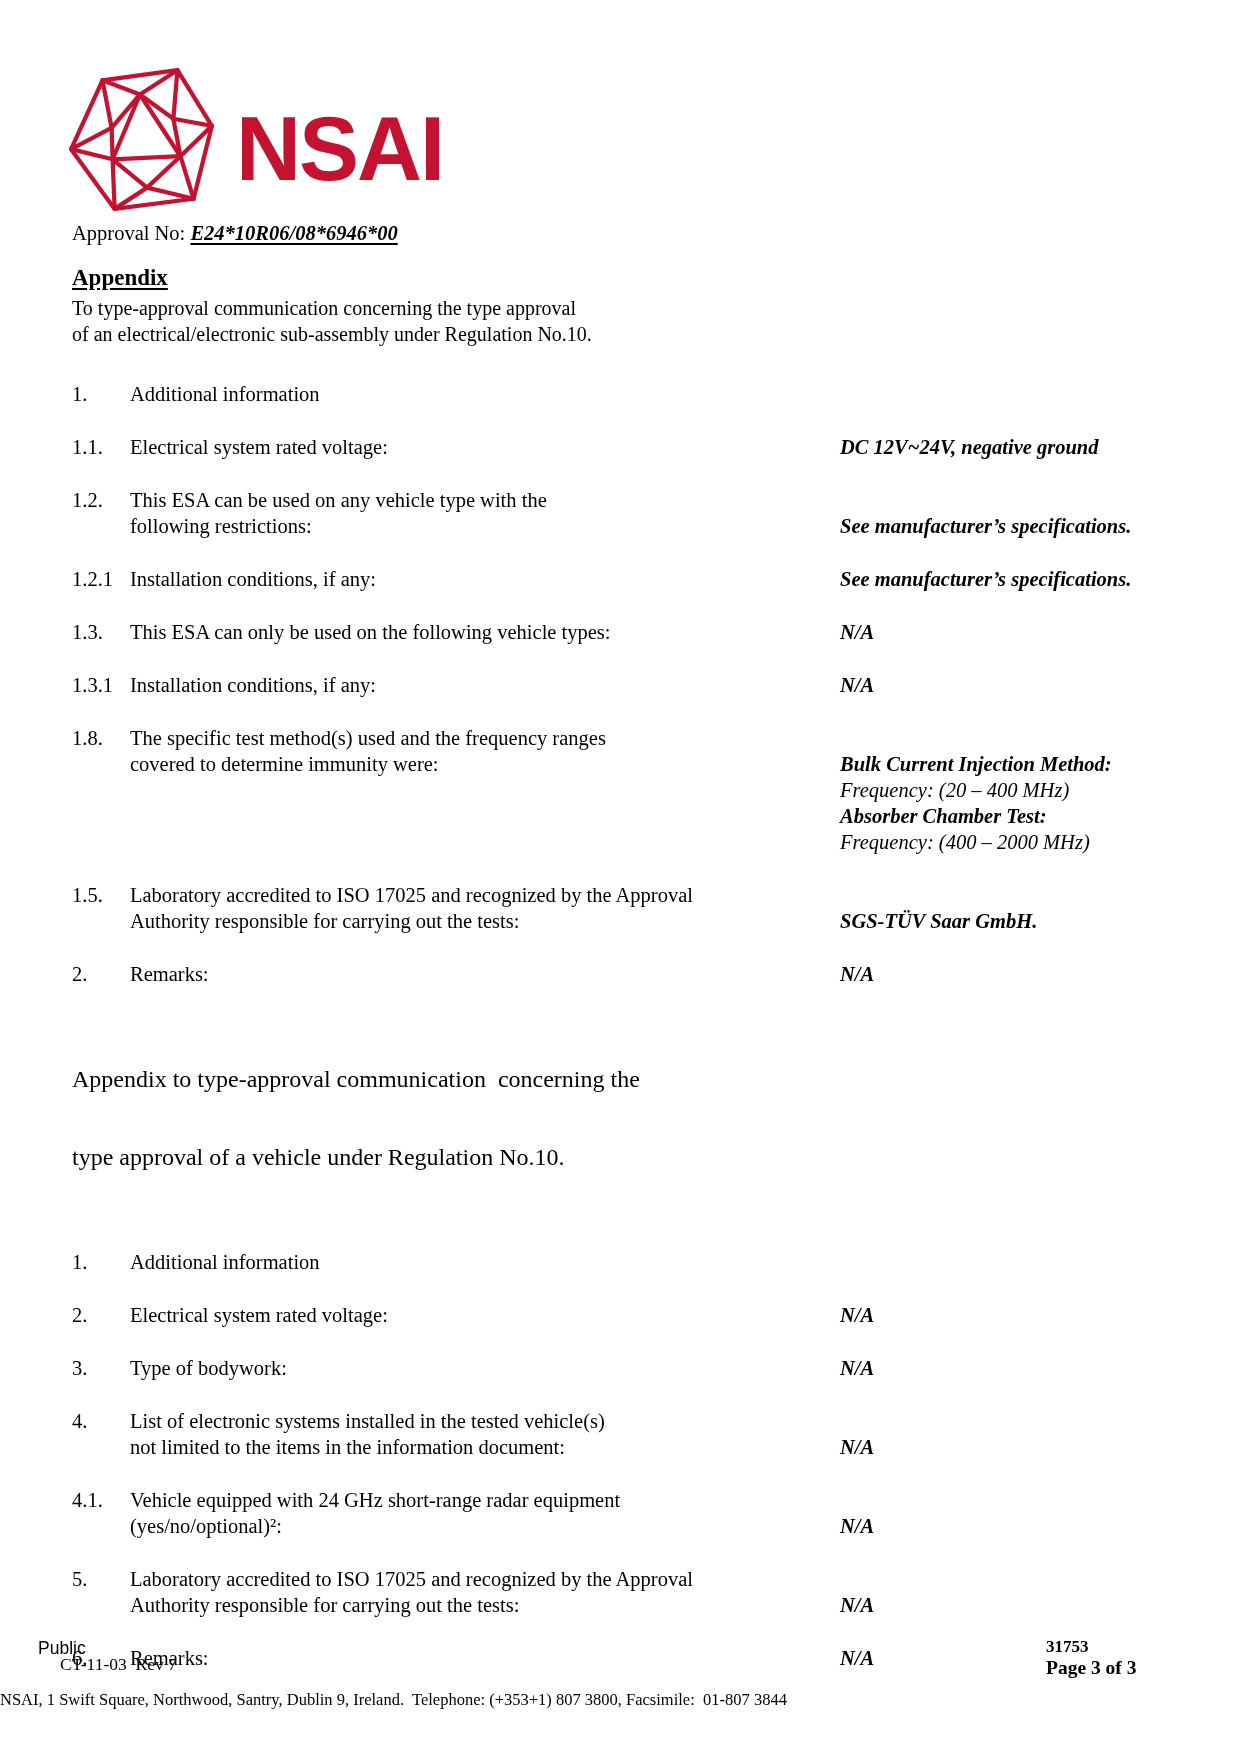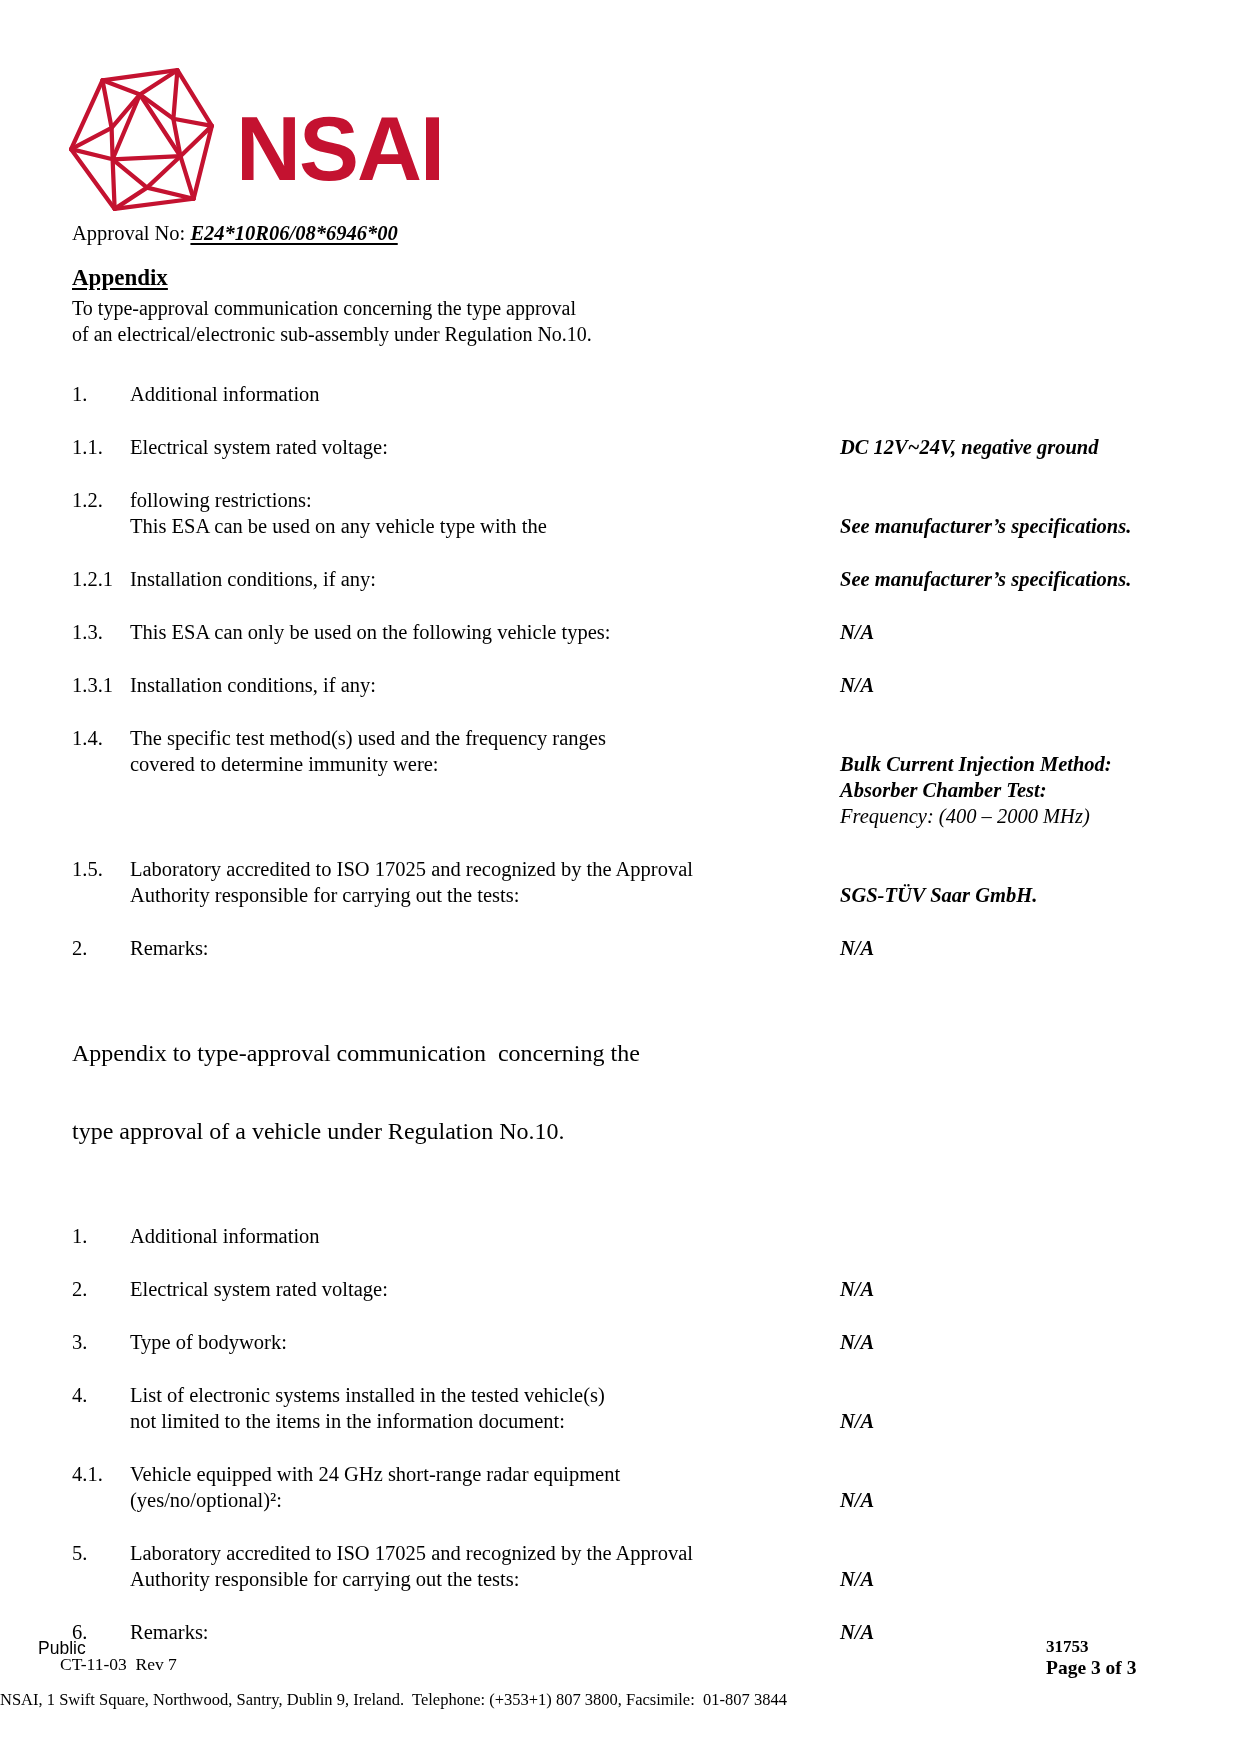--- a/index.html
+++ b/index.html
@@ -125,22 +125,22 @@
           <div class="label">
             <div>Electrical system rated voltage:</div>
           </div>
           <div class="value">
             <div class="v-bold">DC 12V~24V, negative ground</div>
           </div>
         </div>
         <div class="row">
           <div class="num">1.2.</div>
           <div class="label">
+            <div>This ESA can be used on any vehicle type with the</div>
             <div>following restrictions:</div>
-            <div>This ESA can be used on any vehicle type with the</div>
           </div>
           <div class="value">
             <div>&nbsp;</div>
             <div class="v-bold">See manufacturer’s specifications.</div>
           </div>
         </div>
         <div class="row">
           <div class="num">1.2.1</div>
           <div class="label">
             <div>Installation conditions, if any:</div>
@@ -161,28 +161,29 @@
         <div class="row">
           <div class="num">1.3.1</div>
           <div class="label">
             <div>Installation conditions, if any:</div>
           </div>
           <div class="value">
             <div class="v-bold">N/A</div>
           </div>
         </div>
         <div class="row">
-          <div class="num">1.4.</div>
+          <div class="num">1.8.</div>
           <div class="label">
             <div>The specific test method(s) used and the frequency ranges</div>
             <div>covered to determine immunity were:</div>
           </div>
           <div class="value">
             <div>&nbsp;</div>
             <div class="v-bold">Bulk Current Injection Method:</div>
+            <div class="v-reg">Frequency: (20 – 400 MHz)</div>
             <div class="v-bold">Absorber Chamber Test:</div>
             <div class="v-reg">Frequency: (400  – 2000 MHz)</div>
           </div>
         </div>
         <div class="row">
           <div class="num">1.5.</div>
           <div class="label">
             <div>Laboratory accredited to ISO 17025 and recognized by the Approval</div>
             <div>Authority responsible for carrying out the tests:</div>
           </div>

